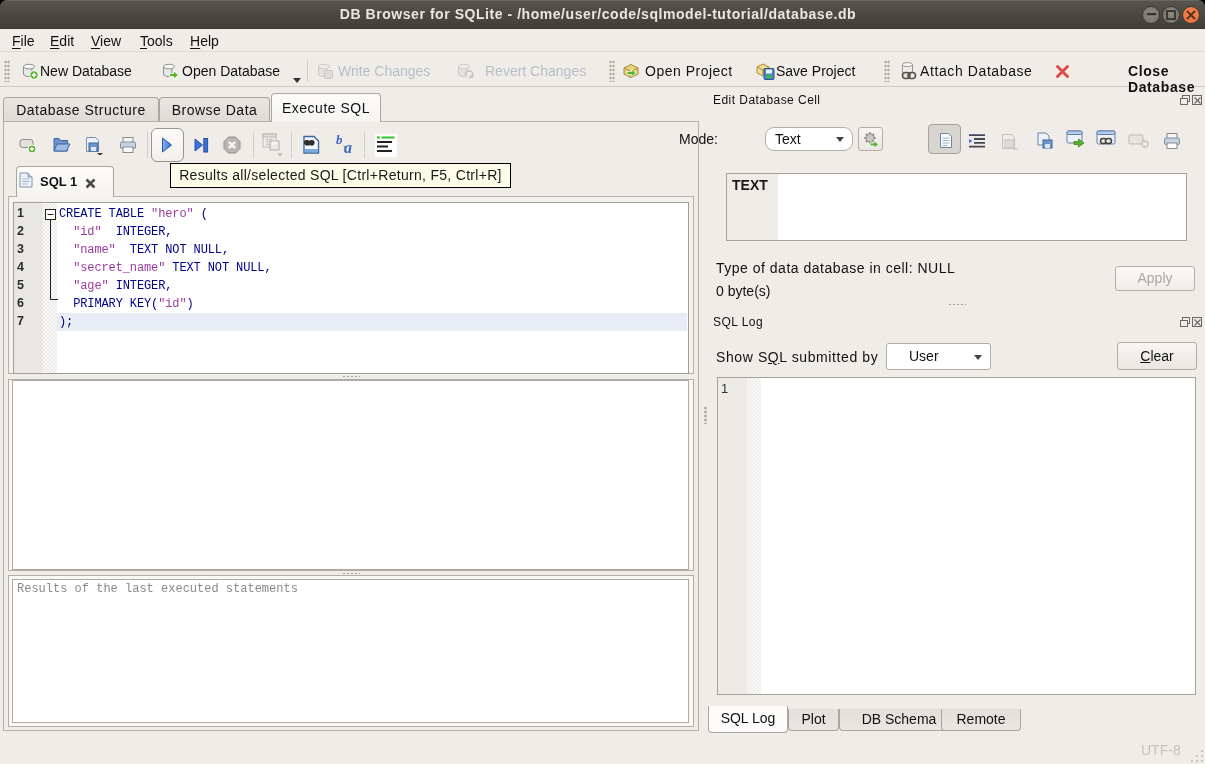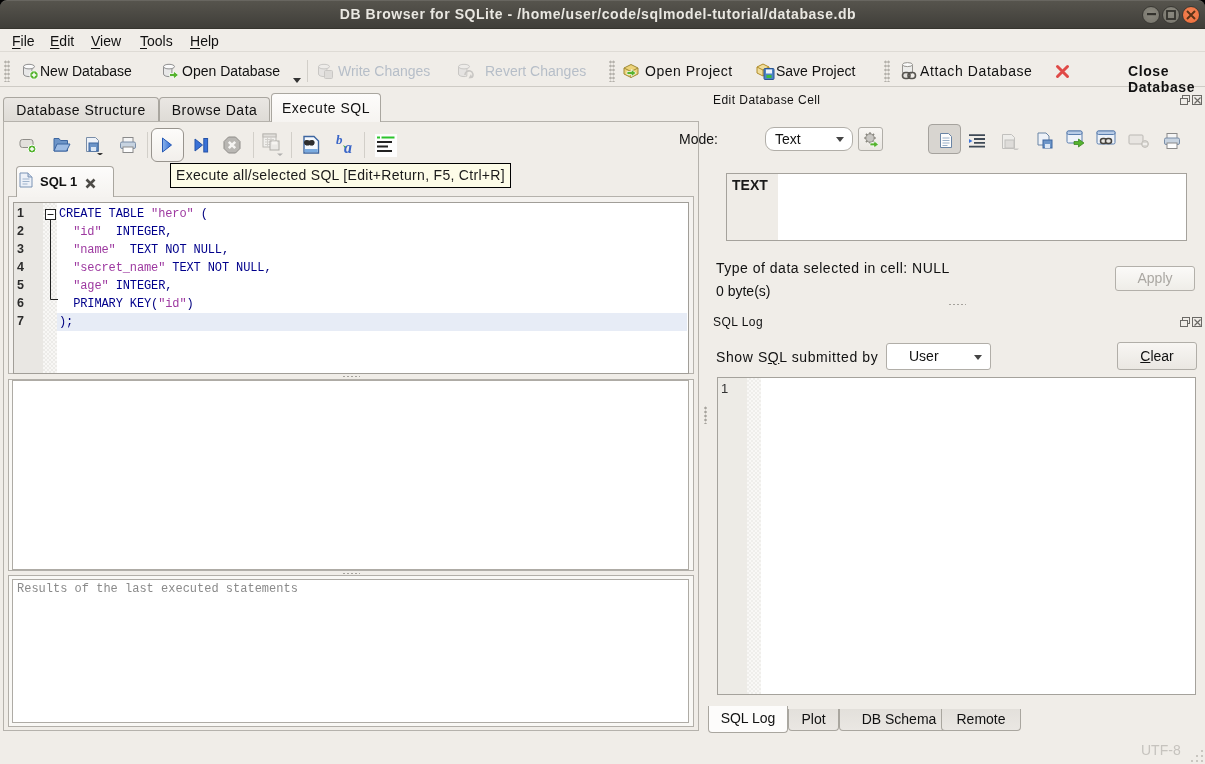--- a/index.html
+++ b/index.html
@@ -360,41 +360,41 @@
 </div>
 
 <div class="dots-h" style="left:342px;top:375px;"></div>
 <div class="panelouter" style="left:8px;top:379px;width:686px;height:192px;"></div>
 <div class="panelinner" style="left:12px;top:380px;width:677px;height:190px;"></div>
 <div class="dots-h" style="left:342px;top:572px;"></div>
 <div class="panelouter" style="left:8px;top:575px;width:686px;height:152px;"></div>
 <div class="panelinner" style="left:12px;top:579px;width:677px;height:144px;"></div>
 <div id="results-text" style="left:17px;top:582px;">Results of the last executed statements</div>
 
-<div id="tooltip">Execute all/selected SQL [Edit+Return, F5, Ctrl+R]</div>
+<div id="tooltip">Results all/selected SQL [Ctrl+Return, F5, Ctrl+R]</div>
 
 <div class="dots-v" style="left:704px;top:406px;"></div>
 
 <div class="docktitle" style="left:713px;top:93px;">Edit Database Cell</div>
 <svg style="left:1179px;top:94px;" width="12" height="12" viewBox="0 0 12 12">
     <rect x="3.5" y="1.5" width="7" height="6" fill="none" stroke="#6b6965"></rect>
     <rect x="1.5" y="4.5" width="7" height="6" fill="#f0ede8" stroke="#6b6965"></rect>
   </svg>
 <svg style="left:1191px;top:94px;" width="12" height="12" viewBox="0 0 12 12">
     <rect x="1.5" y="1.5" width="9" height="9" fill="none" stroke="#6b6965"></rect>
     <path d="M3.5 3.5 l6 6 M9.5 3.5 l-6 6" stroke="#6b6965" stroke-width="1.2"></path>
   </svg>
 <div class="rtxt" style="left:679px;top:131px;">Mode:</div>
 <div class="combo" style="left:765px;top:127px;width:88px;height:24px;line-height:22px;border-radius:9px;"><span style="margin-left:9px;">Text</span><span class="arr"></span></div>
 <div class="btn" style="left:858px;top:127px;width:25px;height:24px;"></div>
 <div id="nullbox">
     <div id="nullcol"></div>
 <div style="position:absolute;left:5px;top:3px;font-size:14px;font-weight:bold;color:#1a1a1a;">TEXT</div>
   </div>
-<div class="rtxt" style="left:716px;top:260px;letter-spacing:0.5px;">Type of data selected in cell: NULL</div>
+<div class="rtxt" style="left:716px;top:260px;letter-spacing:0.5px;">Type of data database in cell: NULL</div>
 <div class="rtxt" style="left:716px;top:283px;">0 byte(s)</div>
 <div class="btn dis" style="left:1115px;top:266px;width:80px;height:25px;line-height:23px;">Apply</div>
 <div class="dots-h" style="left:948px;top:303px;"></div>
 <div class="docktitle" style="left:713px;top:315px;">SQL Log</div>
 <svg style="left:1179px;top:316px;" width="12" height="12" viewBox="0 0 12 12">
     <rect x="3.5" y="1.5" width="7" height="6" fill="none" stroke="#6b6965"></rect>
     <rect x="1.5" y="4.5" width="7" height="6" fill="#f0ede8" stroke="#6b6965"></rect>
   </svg>
 <svg style="left:1191px;top:316px;" width="12" height="12" viewBox="0 0 12 12">
     <rect x="1.5" y="1.5" width="9" height="9" fill="none" stroke="#6b6965"></rect>

